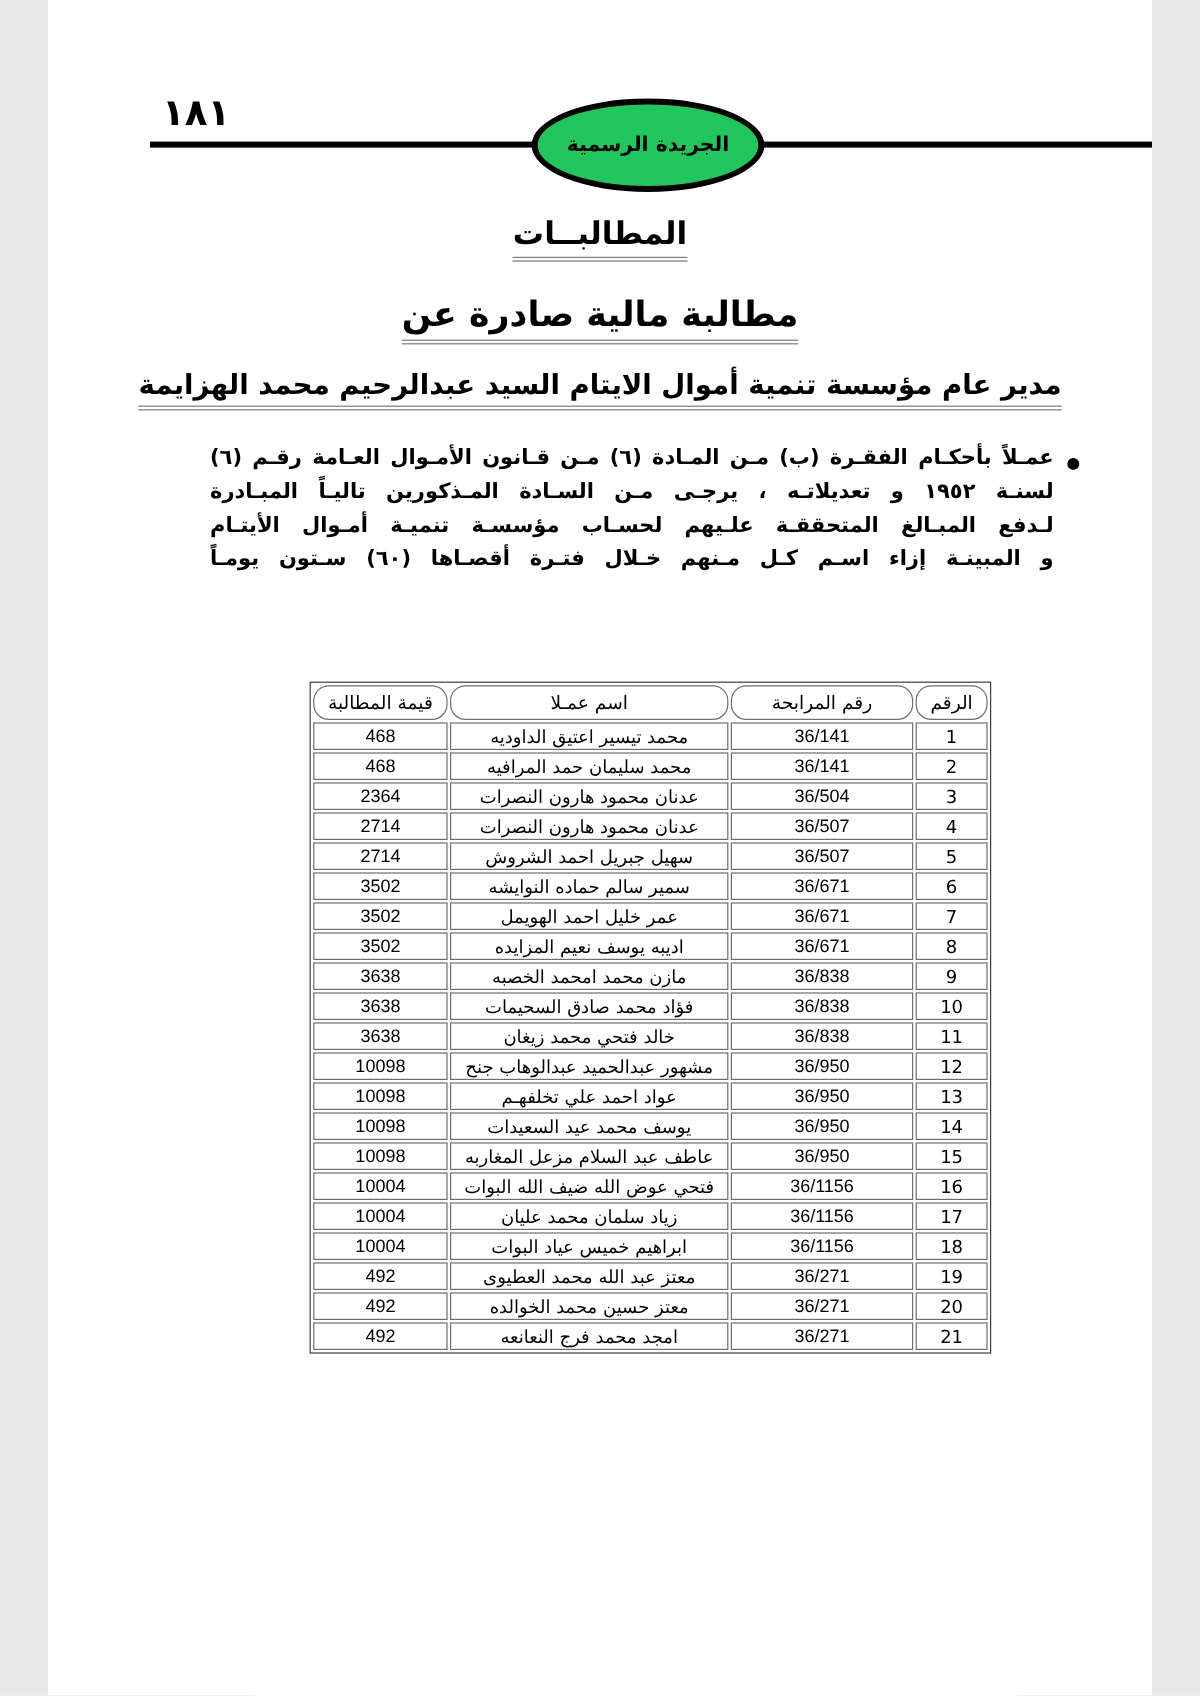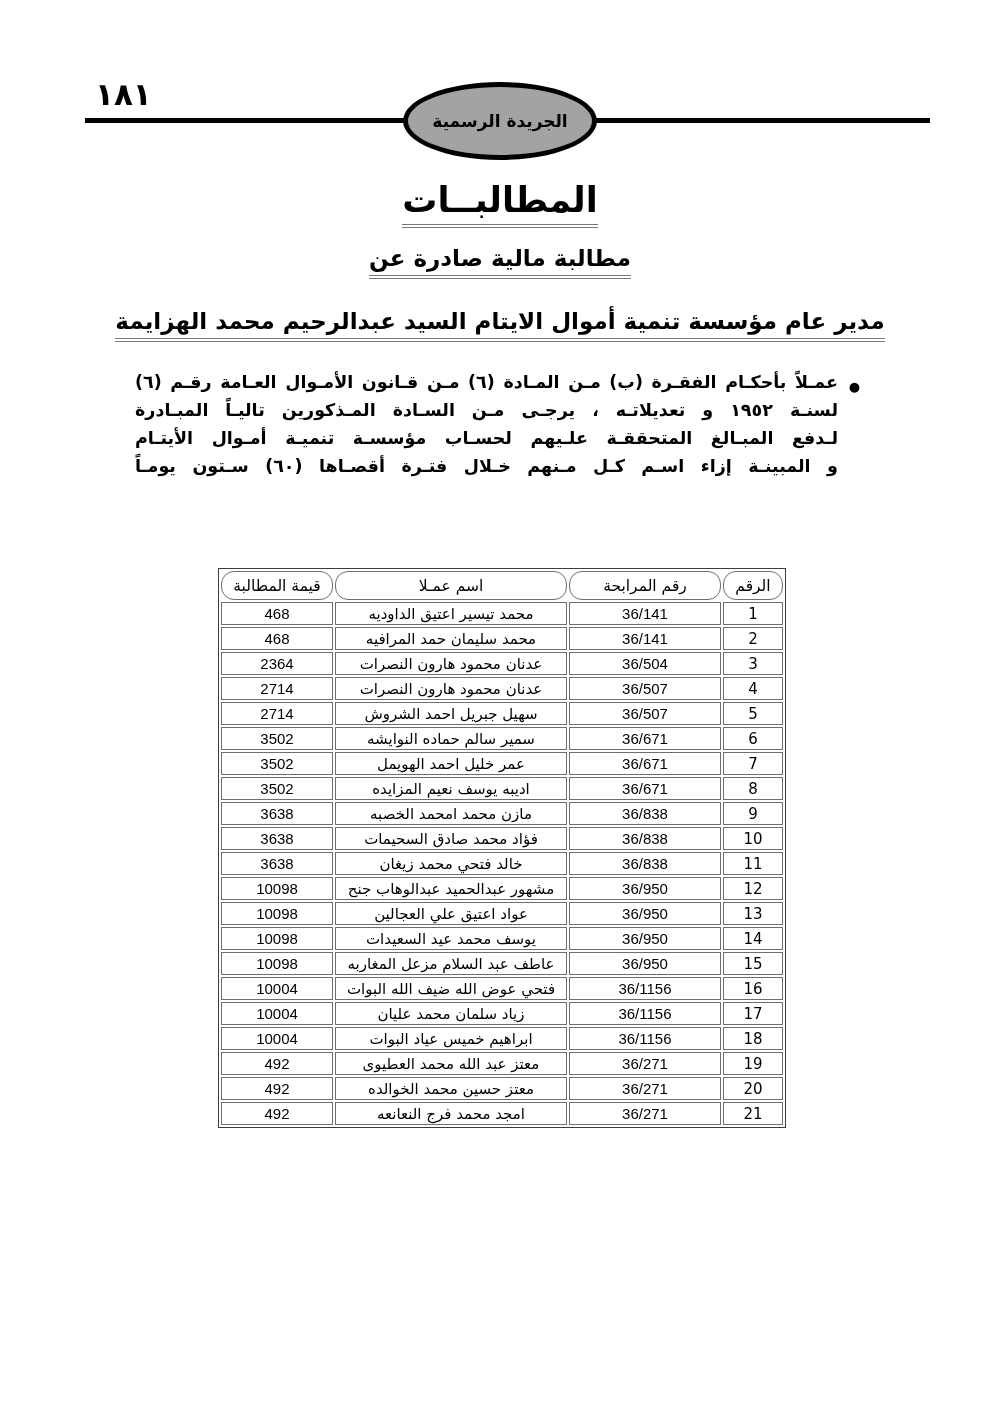--- a/index.html
+++ b/index.html
@@ -1,19 +1,19 @@
 <!DOCTYPE html>
 <html lang="ar" dir="rtl"><head>
 <meta charset="utf-8">
 <style>
   * { margin:0; padding:0; box-sizing:border-box; }
   html,body { background:#e8e8e8; }
   .page {
     position:relative;
-    width:1000px; height:1413px;
+    width:920px; height:1413px;
     margin:0 auto;
     background:#ffffff;
     font-family:"DejaVu Sans", sans-serif;
     color:#000;
     overflow:hidden;
     padding-left:24px;
   }
 
   
   .page-num {
@@ -22,37 +22,37 @@
     letter-spacing:2px;
     direction:rtl;
   }
   .rule {
     position:absolute; left:85px; top:118px;
     width:845px; height:5px; background:#000;
   }
   .badge {
     position:absolute; left:403px; top:82px;
     width:194px; height:78px;
-    background:#a3a3a3;
+    background:#22c55e;
     border:5px solid #000;
     border-radius:50%;
     display:flex; align-items:center; justify-content:center;
     z-index:2;
   }
   .badge span { font-size:17px; font-weight:bold; }
 
   
   .title { position:absolute; width:100%; text-align:center; font-weight:bold; }
   .title .u {
     display:inline-block;
     padding-bottom:4px;
     border-bottom:4px double #7a7a7a;
   }
-  .t1 { top:180px; font-size:35px; }
-  .t2 { top:245px; font-size:23px;margin-left:24px; }
+  .t1 { top:180px; font-size:26px; }
+  .t2 { top:245px; font-size:29px;margin-left:24px; }
   .t3 { top:291px; font-size:23px;margin-top:17px; }
 
   
   .notice {
     position:absolute; left:135px; top:368px; width:703px;
     direction:rtl;
     font-size:17.5px; font-weight:bold;
     line-height:28px;
   }
   .notice .bullet {
@@ -201,21 +201,21 @@
         </tr>
         <tr>
           <td>12</td>
           <td class="num">36/950</td>
           <td>مشهور عبدالحميد عبدالوهاب جنح</td>
           <td class="val">10098</td>
         </tr>
         <tr>
           <td>13</td>
           <td class="num">36/950</td>
-          <td>عواد اعتيق علي العجالين</td>
+          <td>عواد احمد علي تخلفهـم</td>
           <td class="val">10098</td>
         </tr>
         <tr>
           <td>14</td>
           <td class="num">36/950</td>
           <td>يوسف محمد عيد السعيدات</td>
           <td class="val">10098</td>
         </tr>
         <tr>
           <td>15</td>

